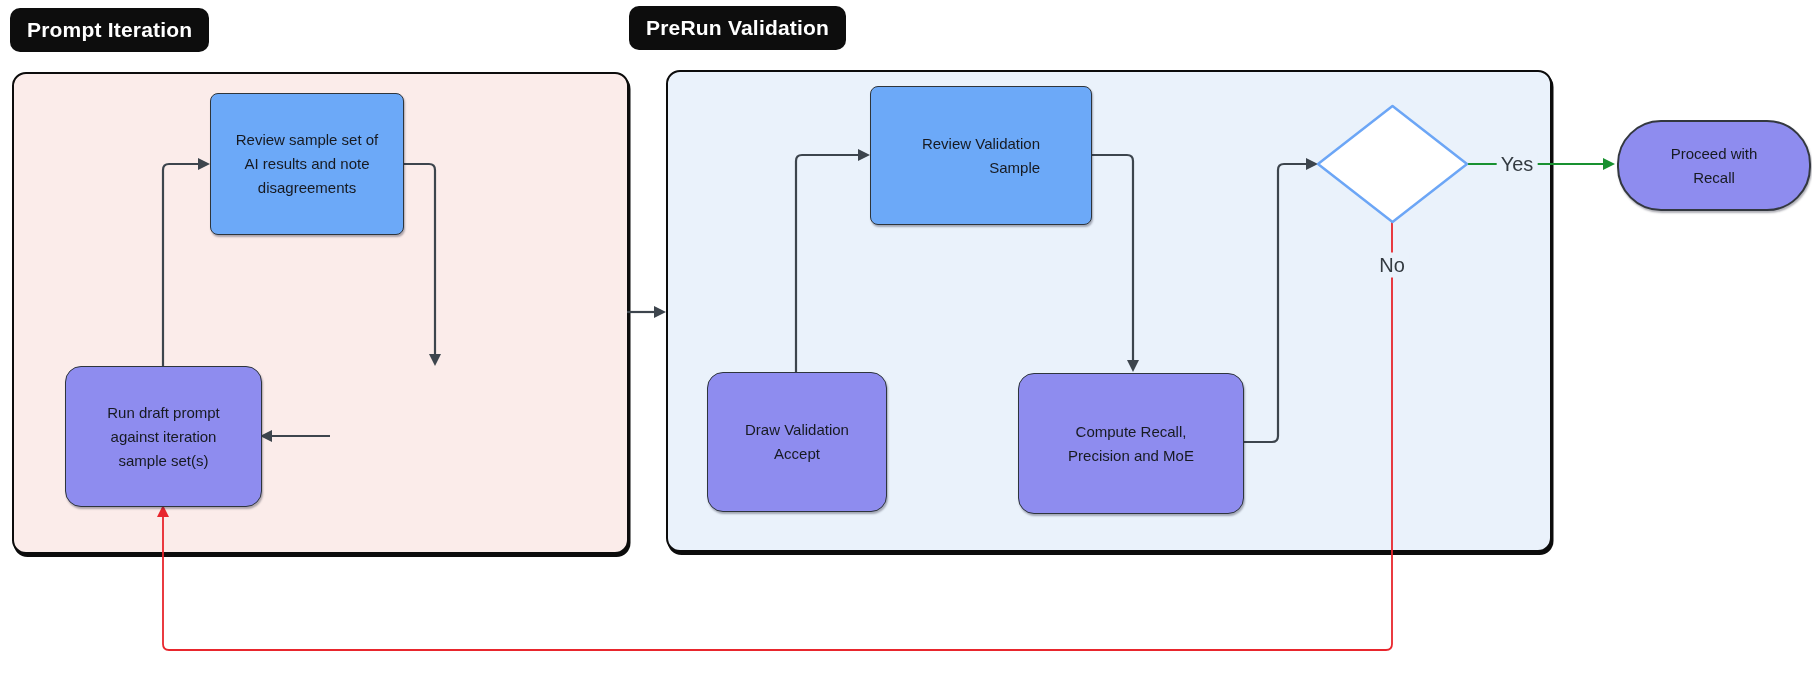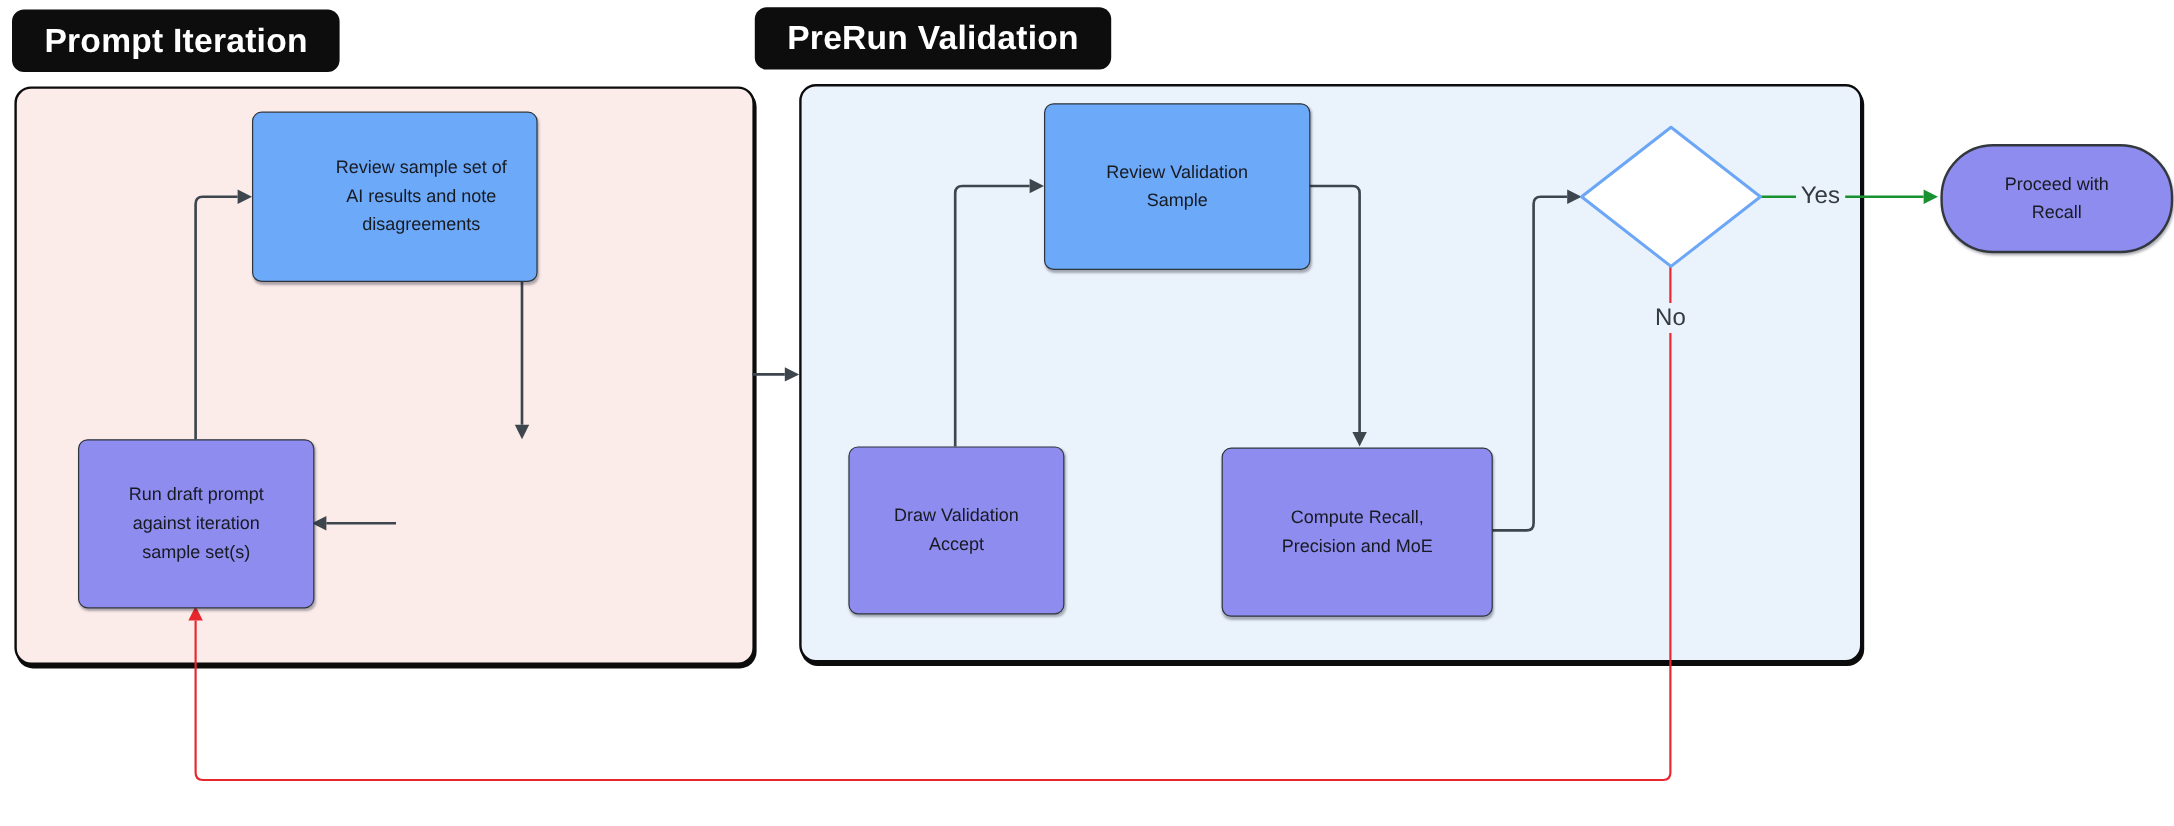--- a/index.html
+++ b/index.html
@@ -1,38 +1,38 @@
 <!DOCTYPE html>
 <html style="--container_pink: #FBECEA; --container_blue: #EAF2FB; --node_blue: #6CA9F8; --node_purple: #8E8CEF; --diamond_border: #6CA6F6; --edge_gray: #3d454d; --edge_green: #189130; --edge_red: #e8262d;"><head>
 <meta charset="utf-8">
 <style>
   html,body{margin:0;padding:0;background:#ffffff;}
   #stage{
     position:relative;width:1812px;height:688px;background:#ffffff;overflow:hidden;
     font-family:"Liberation Sans", sans-serif;color:#171a21;
   }
   .section-label{
-    position:absolute;background:#0d0d0d;color:#ffffff;font-weight:700;font-size:28px;
-    padding:10px 27px;border-radius:10px;letter-spacing:.2px;white-space:nowrap;z-index:4;
+    position:absolute;background:#0d0d0d;color:#ffffff;font-weight:700;font-size:21px;
+    padding:10px 17px;border-radius:10px;letter-spacing:.2px;white-space:nowrap;z-index:4;
   }
   .container{
     position:absolute;border:2.5px solid #0c0c0c;border-radius:14px;
     box-shadow:1.5px 3px 0 #0c0c0c;z-index:0;
   }
   .container--pink{background:var(--container_pink);}
   .container--blue{background:var(--container_blue);}
   svg.edges{position:absolute;left:0;top:0;z-index:1;}
   .node{
     position:absolute;display:flex;align-items:center;justify-content:center;
     text-align:center;white-space:pre-line;font-size:15px;line-height:24px;
     border:1.5px solid #2e353c;border-radius:8px;z-index:2;
     box-shadow:1px 2px 2px rgba(30,30,50,.35);
   }
   .node--blue{background:var(--node_blue);}
-  .node--purple{background:var(--node_purple);}
+  .node--purple{background:var(--node_purple);border-radius:16px;}
   .node--stadium{background:var(--node_purple);border:2px solid #33383f;border-radius:44px;}
   .diamond-text{
     position:absolute;display:flex;align-items:center;justify-content:center;text-align:center;
     white-space:pre-line;font-size:15px;line-height:23px;z-index:2;
   }
   .edge-label{
     position:absolute;transform:translate(-50%,-50%);background:var(--container_blue);
     color:#333a40;font-size:20px;padding:1px 4px;z-index:3;white-space:nowrap;
   }
 </style>
@@ -72,27 +72,27 @@
 
     <path d="M1467,164 L1603,164" fill="none" style="stroke:var(--edge_green)" stroke-width="2.2"></path>
     <polygon points="1615,164 1603,158 1603,170" style="fill:var(--edge_green)"></polygon>
 
     <path d="M1392,222 L1392,644 Q1392,650 1386,650 L169,650 Q163,650 163,644 L163,517" fill="none" style="stroke:var(--edge_red)" stroke-width="1.8" stroke-linejoin="round"></path>
     <polygon points="163,505 157,517 169,517" style="fill:var(--edge_red)"></polygon>
 
     <polygon points="1392.5,106 1467,164 1392.5,222 1318,164" fill="#ffffff" style="stroke:var(--diamond_border)" stroke-width="2.5" stroke-linejoin="round"></polygon>
   </svg>
 
-  <div class="node node--blue" style="left:210px;top:93px;width:192px;height:140px;padding-left:44px;">Review sample set of
+  <div class="node node--blue" style="left:210px;top:93px;width:192px;height:140px;">Review sample set of
 AI results and note
 disagreements</div>
   <div class="node node--purple" style="left:65px;top:366px;width:195px;height:139px;">Run draft prompt
 against iteration
 sample set(s)</div>
-  <div class="node node--blue" style="left:870px;top:86px;width:220px;height:137px;">Review Validation
+  <div class="node node--blue" style="left:870px;top:86px;width:220px;height:137px;text-align:right;">Review Validation
 Sample</div>
   <div class="node node--purple" style="left:707px;top:372px;width:178px;height:138px;">Draw Validation
 Accept</div>
   <div class="node node--purple" style="left:1018px;top:373px;width:224px;height:139px;">Compute Recall,
 Precision and MoE</div>
 
 
   <div class="node node--stadium" style="left:1617px;top:120px;width:190px;height:87px;">Proceed with
 Recall</div>
 

